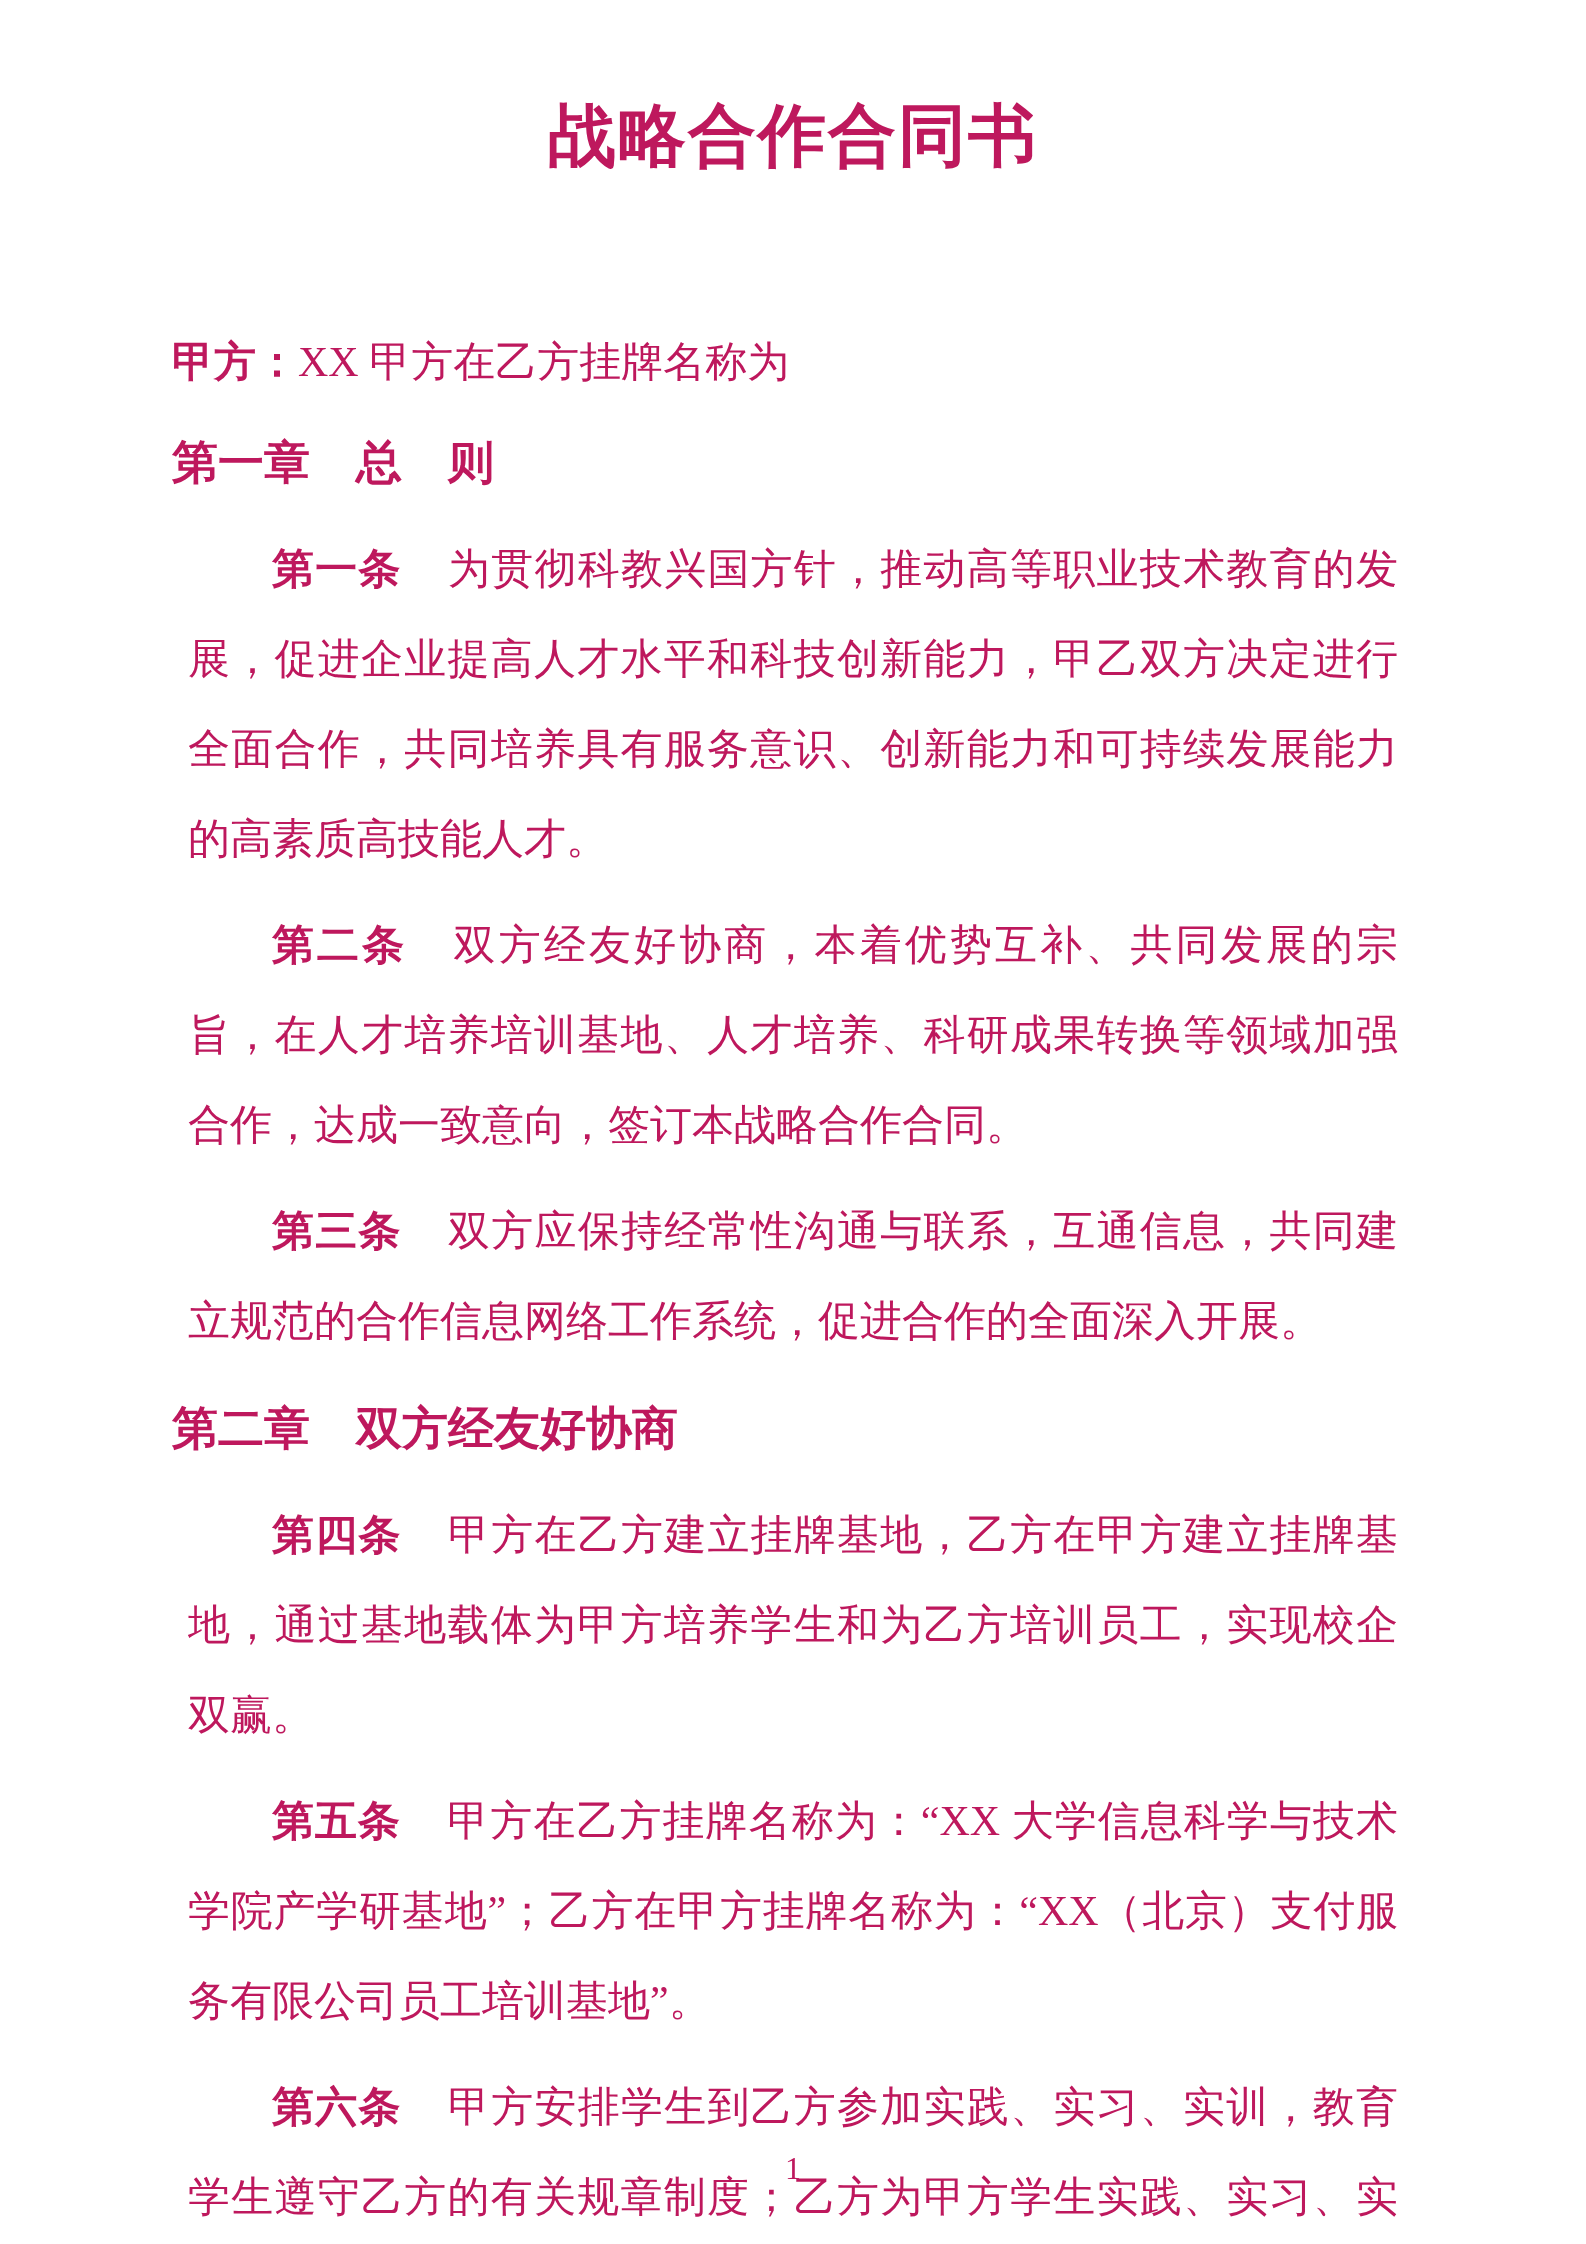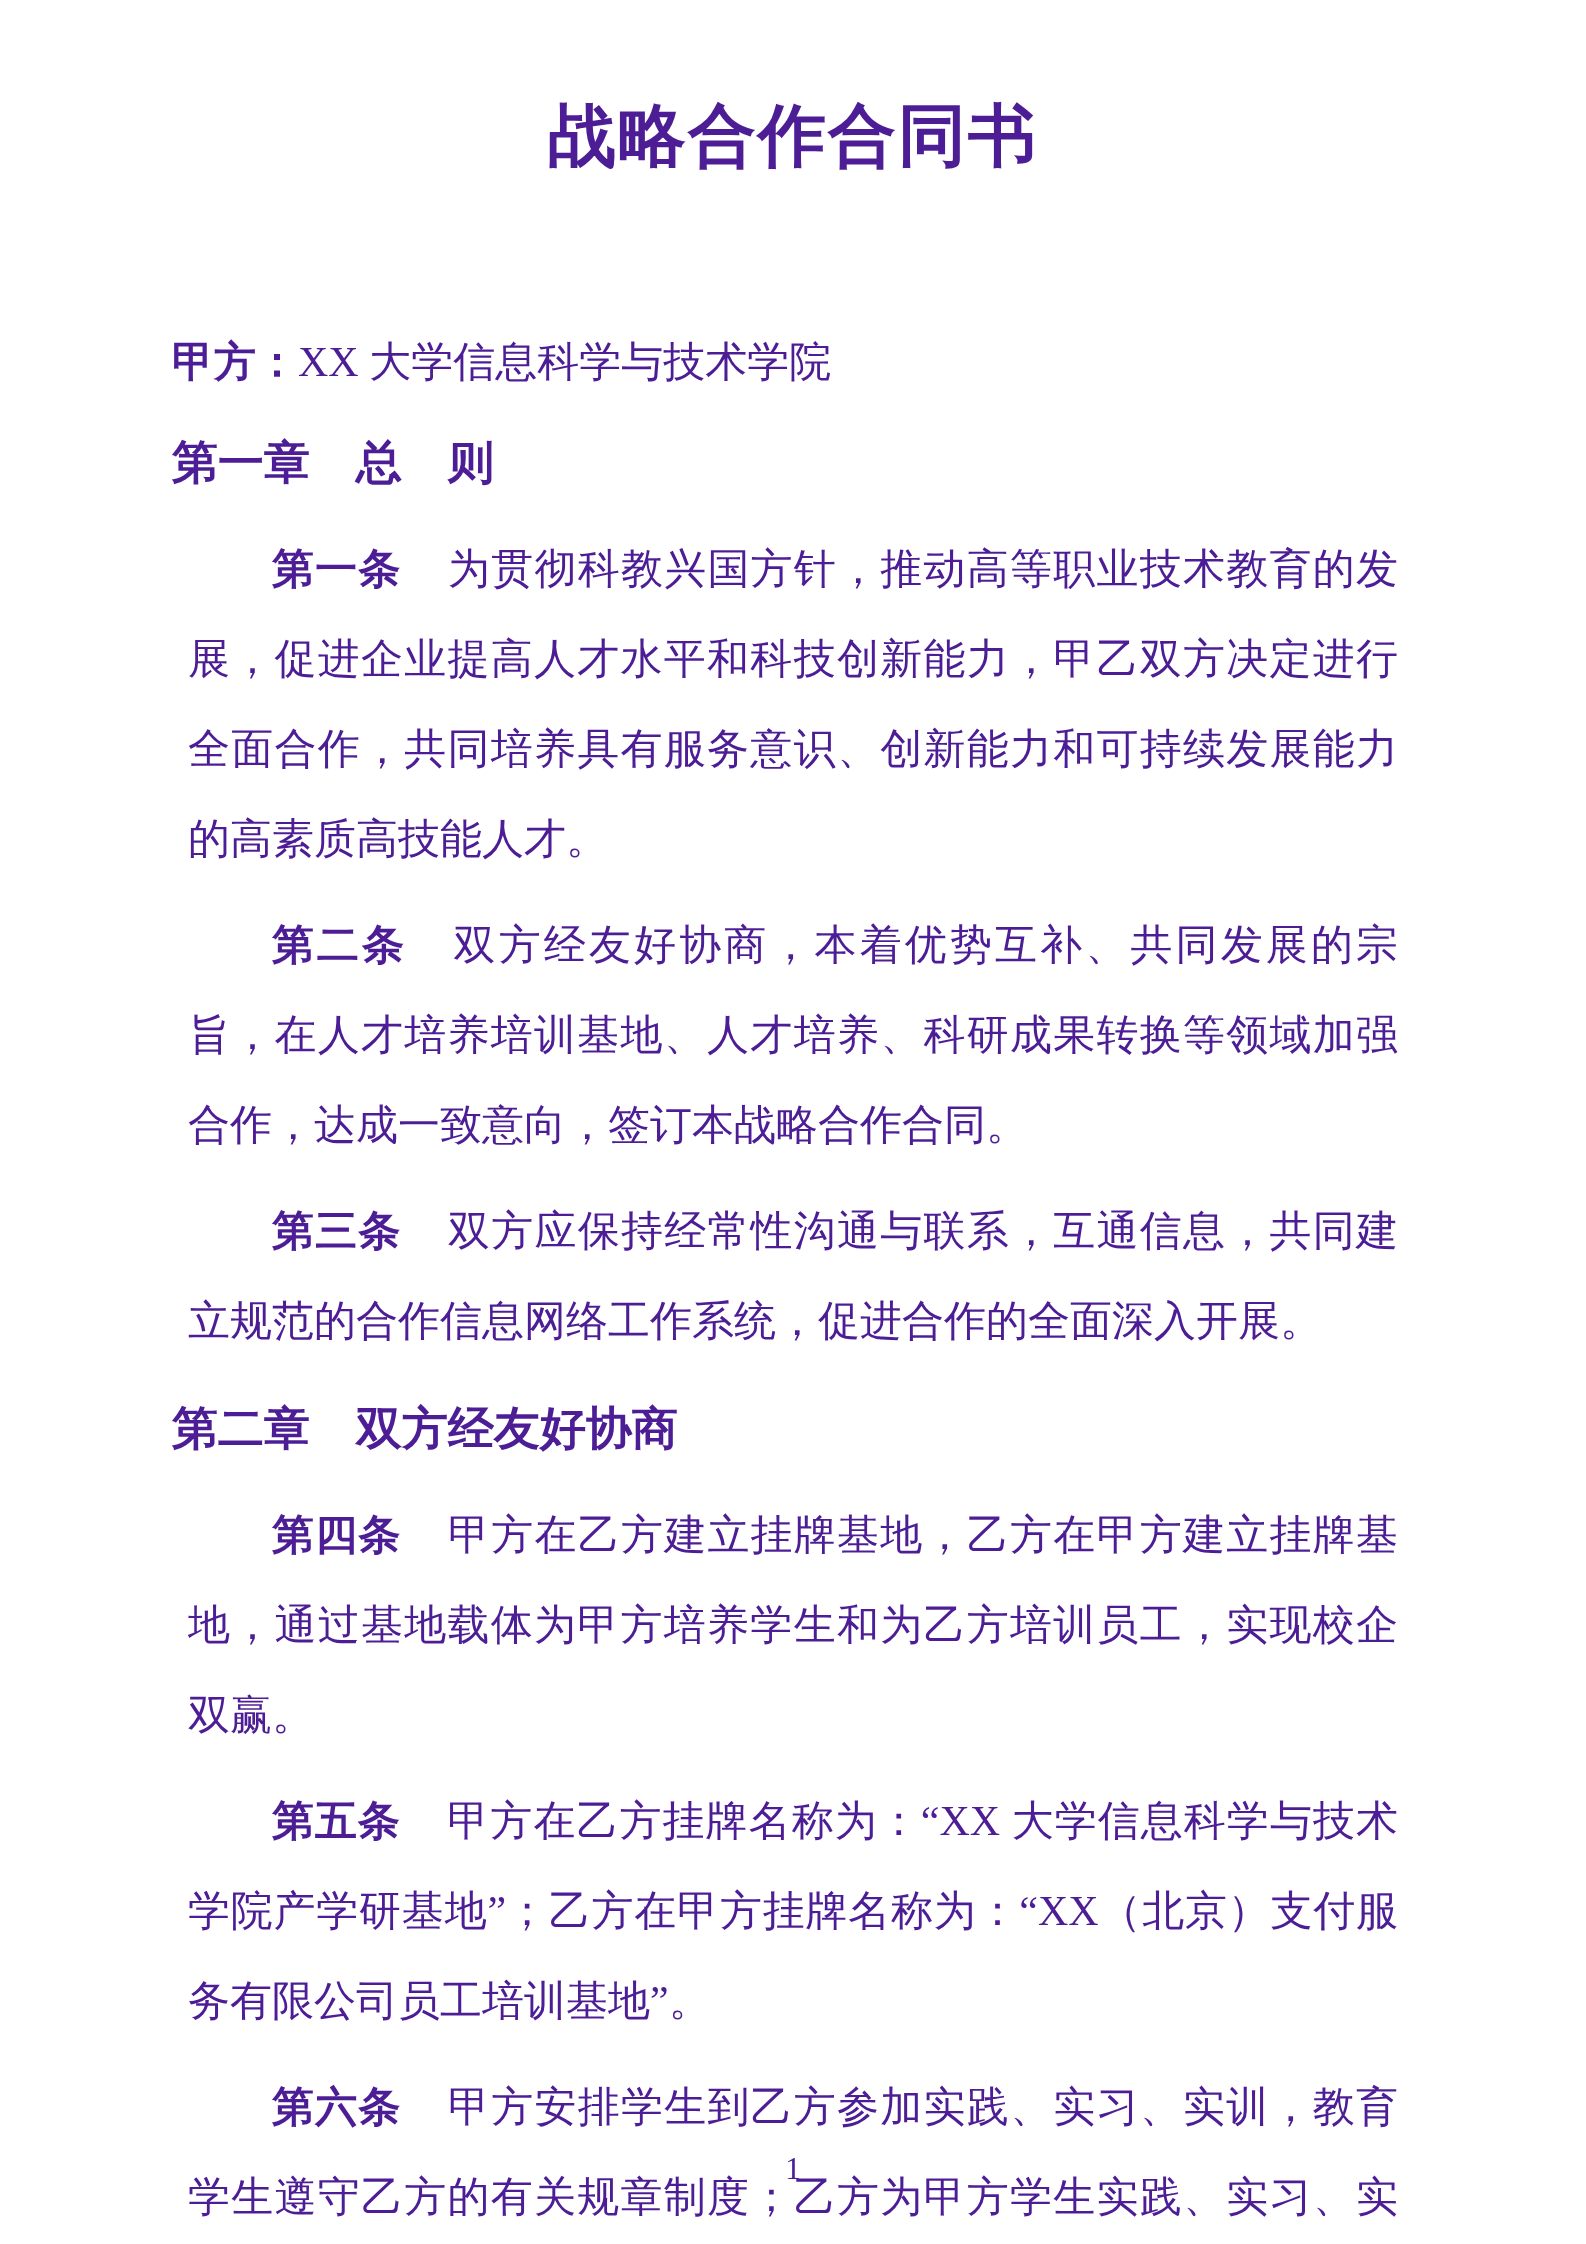--- a/index.html
+++ b/index.html
@@ -9,21 +9,21 @@
   }
   .page {
     position: relative;
     width: 1586px;
     height: 2244px;
     margin: 0 auto;
     background: #ffffff;
     box-sizing: border-box;
     padding: 96px 172px 0 172px;
     overflow: hidden;
-    color: #4c1d95;
+    color: #be185d;
     font-family: "Liberation Serif", "DejaVu Serif", serif;
   }
   .title {
     margin: 0;
     text-align: center;
     font-family: "Liberation Sans", "DejaVu Sans", sans-serif;
     font-weight: bold;
     font-size: 68px;
     line-height: 78px;
     letter-spacing: 2px;
@@ -71,21 +71,21 @@
   }
 </style>
 </head>
 <body>
 
 <div class="page">
 
   <h1 class="title">战略合作合同书</h1>
 
   <div class="parties">
-    <p class="party"><span class="party-label">甲方：</span><span class="party-name">XX 大学信息科学与技术学院</span></p>
+    <p class="party"><span class="party-label">甲方：</span><span class="party-name">XX 甲方在乙方挂牌名称为</span></p>
   </div>
 
   <h2 class="chapter">第一章　总　则</h2>
 
   <p class="article"><span class="article-label">第一条</span><span class="article-text">为贯彻科教兴国方针，推动高等职业技术教育的发展，促进企业提高人才水平和科技创新能力，甲乙双方决定进行全面合作，共同培养具有服务意识、创新能力和可持续发展能力的高素质高技能人才。</span></p>
 
   <p class="article"><span class="article-label">第二条</span><span class="article-text">双方经友好协商，本着优势互补、共同发展的宗旨，在人才培养培训基地、人才培养、科研成果转换等领域加强合作，达成一致意向，签订本战略合作合同。</span></p>
 
   <p class="article"><span class="article-label">第三条</span><span class="article-text">双方应保持经常性沟通与联系，互通信息，共同建立规范的合作信息网络工作系统，促进合作的全面深入开展。</span></p>
 

